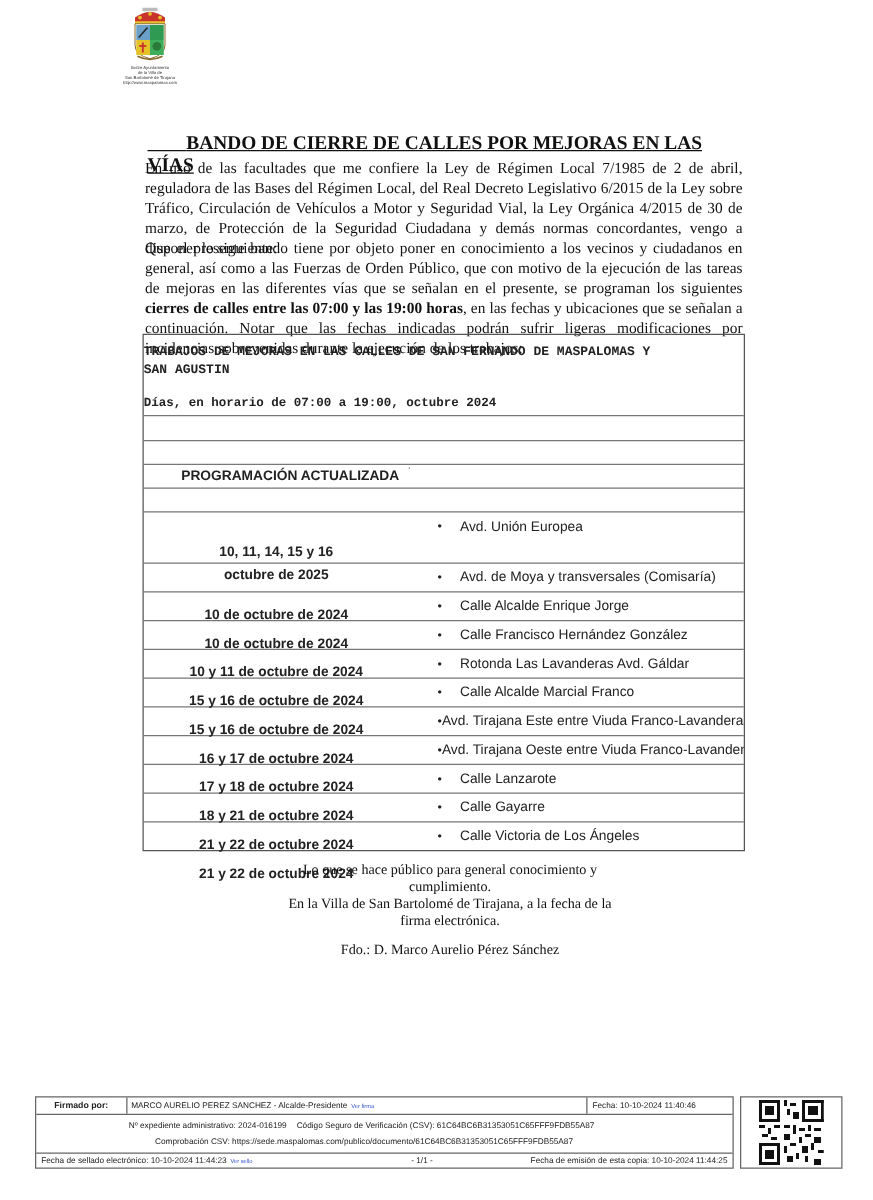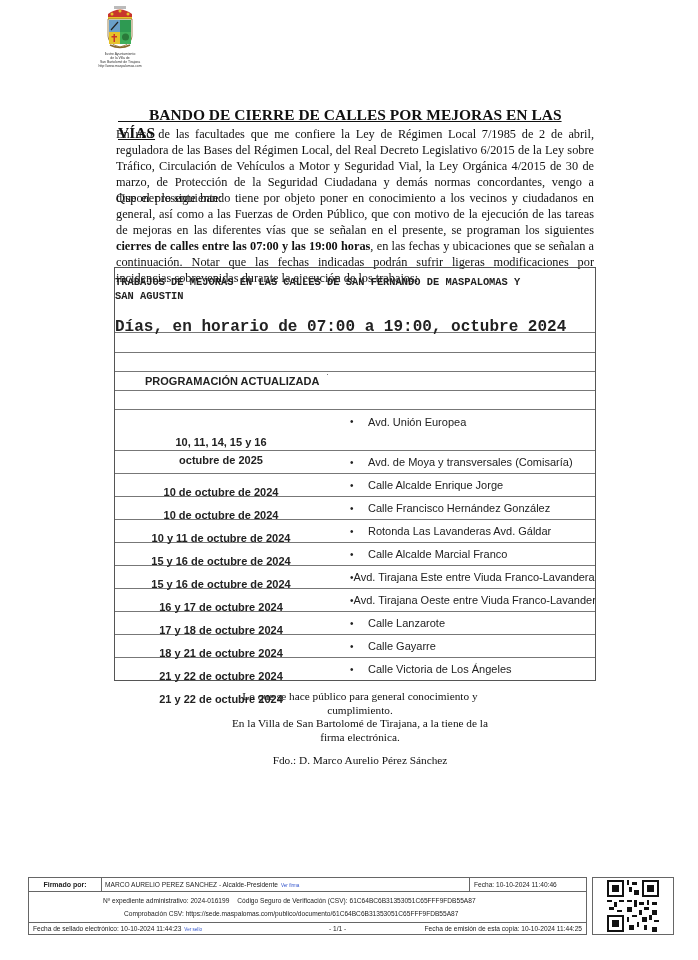--- a/index.html
+++ b/index.html
@@ -17,21 +17,21 @@
   .title .txt { text-decoration: underline; }
 
   .para { position: absolute; left: 116px; width: 478px; font-size: 12.3px; line-height: 16px; text-align: justify; }
   .p1 { top: 126px; }
   .p2 { top: 190px; }
 
   
   .tbl { position: absolute; left: 114px; top: 267px; width: 482px; border: 1.5px solid #555; box-sizing: border-box; }
   .tbl-head { height: 64px; border-bottom: 1px solid #777; text-align: left; font-family: Liberation Mono, monospace; font-weight: bold; font-size: 10.4px; color: #222; position: relative; }
   .tbl-head .h1 { position: absolute; top: 7px; left: 0; right: 0; line-height: 14px; }
-  .tbl-head .h2 { position: absolute; top: 50px; left: 0; right: 0; font-size: 16px; }
+  .tbl-head .h2 { position: absolute; top: 50px; left: 0; right: 0; font-size: 10px; }
   .row { display: flex; border-bottom: 1px solid #777; font-family: "Liberation Sans", sans-serif; font-size: 11px; color: #222; }
   .row:last-child { border-bottom: none; }
   .c1 { width: 213px; border-right: 1px solid #777; box-sizing: border-box; text-align: center; font-weight: bold; display: flex; align-items: center; justify-content: center; margin-top: 41px; }
   .c2 { flex: 1; display: flex; align-items: center; padding-left: 22px; white-space: nowrap; overflow: hidden; }
   .c2 .bullet { width: 18px; display: inline-block; font-size: 10px; }
   .row.prog .c1 { justify-content: flex-start; padding-left: 30px; align-items: flex-start; padding-top: 1px; }
   .row.prog { height: 19px; }
   .row.blank { height: 18px; }
   .row.multi { height: 40px; }
   .row.multi .c1 { line-height: 18px; }
@@ -201,21 +201,21 @@
     <div class="c2">
         <span class="bullet">•</span>
         <span>Calle Victoria de Los Ángeles</span>
       </div>
   </div>
 </div>
 
 <div class="closing serif">
   <div>Lo que se hace público para general conocimiento y</div>
   <div>cumplimiento.</div>
-  <div>En la Villa de San Bartolomé de Tirajana, a  la tiene de la</div>
+  <div>En la Villa de San Bartolomé de Tirajana, a  la fecha de la</div>
   <div>firma electrónica.</div>
   <div class="spacer"></div>
   <div>Fdo.: D. Marco Aurelio Pérez Sánchez</div>
 </div>
 
 <div class="footer">
   <div class="ftbl">
     <div class="fr1">
       <div class="lab">Firmado por:</div>
       <div class="val"><span>MARCO AURELIO PEREZ SANCHEZ - Alcalde-Presidente</span><span class="link">Ver firma</span></div>

